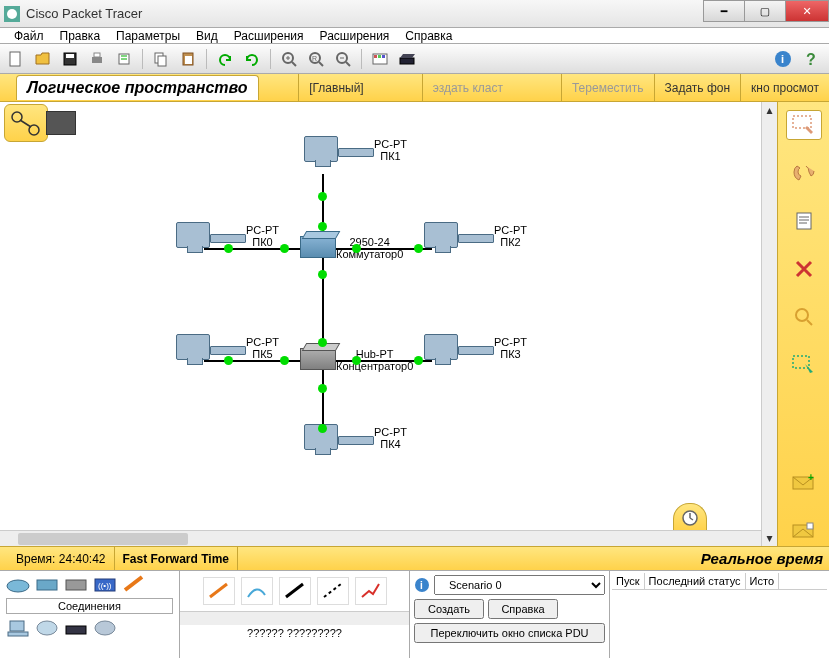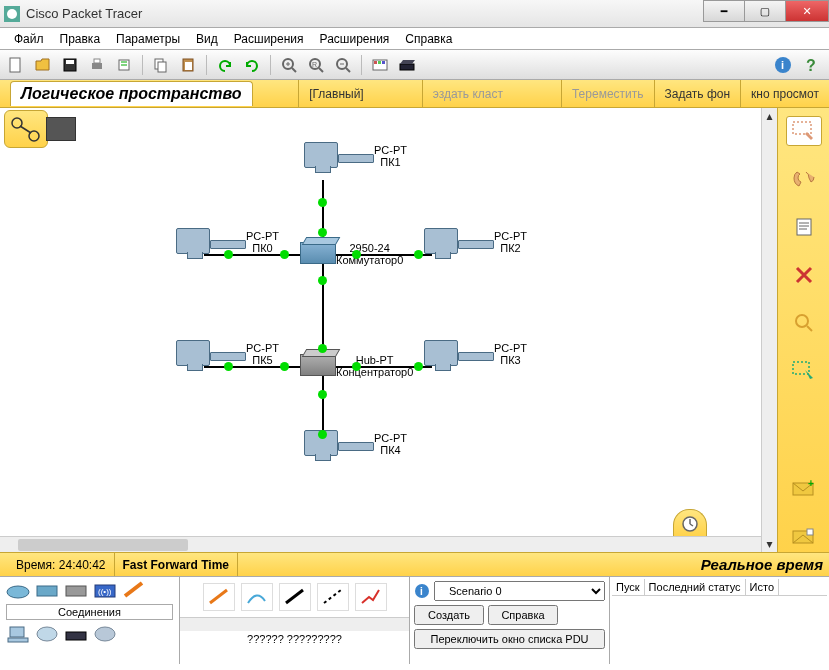--- a/index.html
+++ b/index.html
@@ -7,32 +7,32 @@
   
   
   .titlebar { height: 28px; background: linear-gradient(#f7f7f7,#e5e5e5); border-bottom: 1px solid #aaa; display: flex; align-items: center; padding: 0 4px; position: relative; }
   .titlebar .icon { width: 16px; height: 16px; margin-right: 6px; }
   .titlebar .title { font-size: 13px; color: #333; }
   .winbtns { position: absolute; right: 0; top: 0; display: flex; }
   .winbtn { width: 42px; height: 22px; display: flex; align-items: center; justify-content: center; border: 1px solid #999; background: linear-gradient(#f5f5f5,#d8d8d8); margin-left: -1px; font-size: 11px; cursor: pointer;}
   .winbtn.close { background: linear-gradient(#e66, #c33); color: #fff; width: 44px;}
   
   
-  .menubar { height: 22px; background: #fff; border-bottom: 1px solid #aaa; display: flex; padding: 0 6px; align-items:center; }
+  .menubar { height: 16px; background: #fff; border-bottom: 1px solid #aaa; display: flex; padding: 0 6px; align-items:center; }
   .menuitem { padding: 2px 8px; cursor: pointer; color: #000;}
   
   
   .toolbar { height: 30px; background: linear-gradient(#fdfdfd,#dedede); border-bottom: 1px solid #aaa; display: flex; align-items:center; padding: 0 4px; gap:3px; position:relative;}
   .tbtn { width: 24px; height: 24px; border: 1px solid transparent; display:flex; align-items:center; justify-content:center; cursor:pointer; border-radius:2px;}
   .tsep { width: 1px; height: 20px; background: #bbb; margin: 0 3px;}
   .toolbar-right { position: absolute; right: 6px; display:flex; gap:4px;}
   
   
   .tabbar { height: 28px; background: linear-gradient(#ffe680,#ffd24a); border-bottom: 1px solid #c7a634; display:flex; align-items:center; position:relative; overflow:hidden;}
-  .tabbar .maintab { background: #fff; border: 1px solid #c7a634; border-bottom:none; padding: 3px 10px; margin-left: 10px; font-weight:bold; font-style:italic; font-size:16px; border-radius: 4px 4px 0 0;}
+  .tabbar .maintab { background: #fff; border: 1px solid #c7a634; border-bottom:none; padding: 3px 10px; margin-left: 16px; font-weight:bold; font-style:italic; font-size:16px; border-radius: 4px 4px 0 0;}
   .tabbar .crumbs { position:absolute; right:0; display:flex; align-items:center; height: 100%;}
   .tabbar .crumb { padding:0 10px; border-left:1px solid #c7a634; height:100%; display:flex; align-items:center; color:#333; cursor:pointer;}
   .tabbar .crumb.disabled { color:#999;margin-left:48px;}
   
   
   .main { display:flex; height: 444px; }
   .canvas-wrap { flex: 1; position: relative; background:#fff; overflow:hidden;}
   .canvas { position:relative; width:100%; height:100%;}
   .scroll-h { height: 16px; background:#eee; border-top:1px solid #ccc; position:relative;}
   .scroll-h .thumb { position:absolute; left:18px; top:2px; height:12px; width:170px; background:#ccc; border-radius:2px;}

